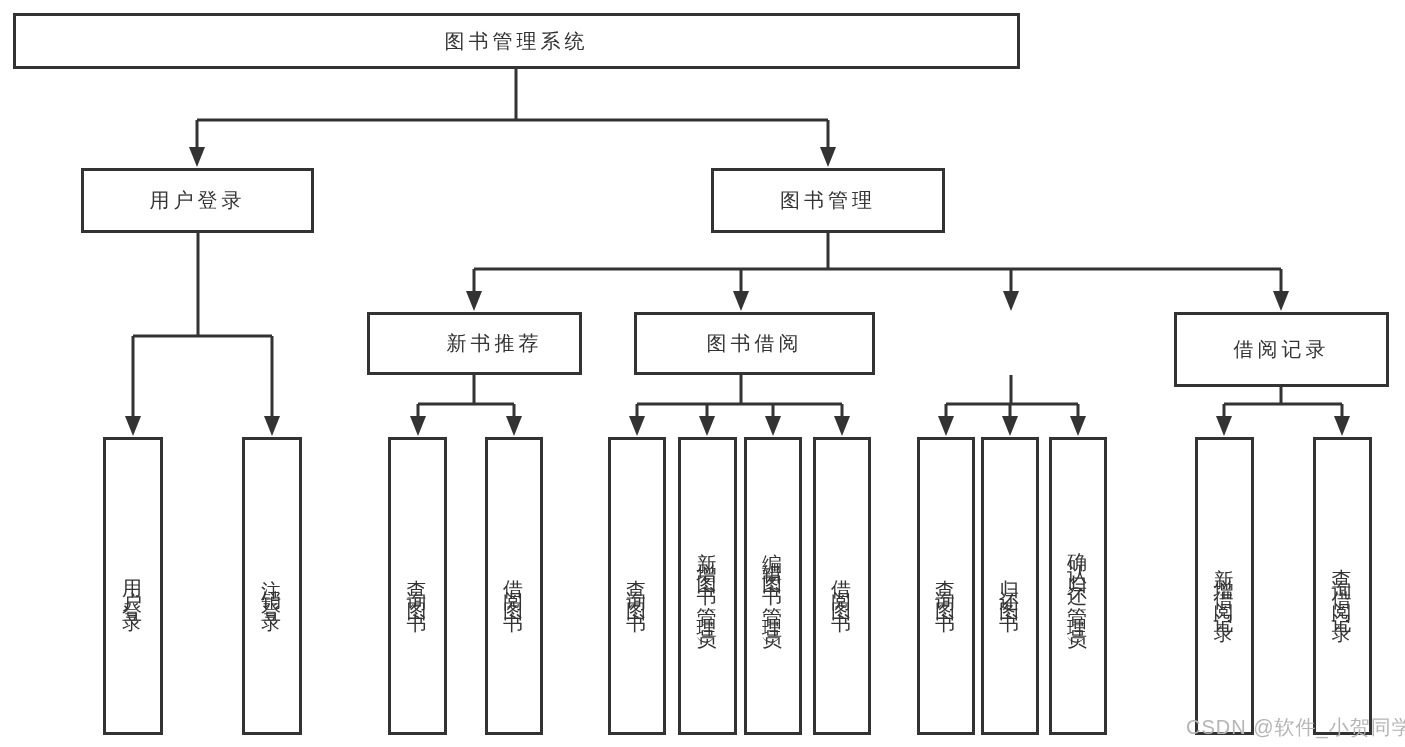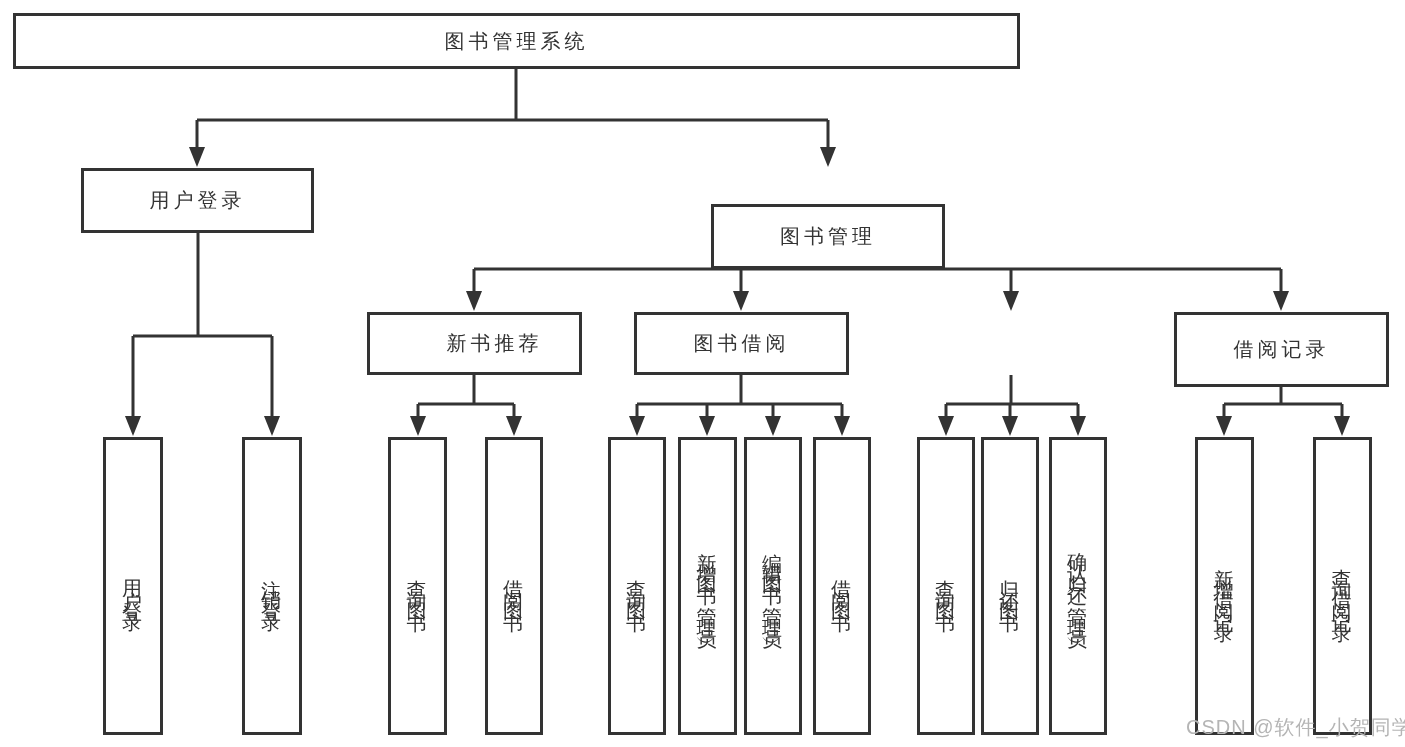--- a/index.html
+++ b/index.html
@@ -101,24 +101,24 @@
     <g>
       <path d="M1281 375 L1281 404 M1224 404 L1342 404 M1224 404 L1224 420 M1342 404 L1342 420"></path>
       <polygon points="1216,416 1232,416 1224,436"></polygon>
       <polygon points="1334,416 1350,416 1342,436"></polygon>
     </g>
   </svg>
 
   <div class="node" style="left:13px; top:13px; width:1007px; height:56px;">图书管理系统</div>
 
   <div class="node" style="left:81px; top:168px; width:233px; height:65px;">用户登录</div>
-  <div class="node" style="left:711px; top:168px; width:234px; height:65px;margin-top:36px;">图书管理</div>
+  <div class="node" style="left:711px; top:168px; width:234px; height:65px;">图书管理</div>
 
   <div class="node" style="left:367px; top:312px; width:215px; height:63px;padding-left:40px;">新书推荐</div>
-  <div class="node" style="left:634px; top:312px; width:215px; height:63px;">图书借阅</div>
+  <div class="node" style="left:634px; top:312px; width:241px; height:63px;">图书借阅</div>
   <div class="node" style="left:1174px; top:312px; width:215px; height:75px;">借阅记录</div>
 
   <div class="node vnode" style="left:103px; top:437px; width:60px; height:298px;">用户登录</div>
   <div class="node vnode" style="left:242px; top:437px; width:60px; height:298px;">注销登录</div>
 
   <div class="node vnode" style="left:388px; top:437px; width:59px; height:298px;">查询图书</div>
   <div class="node vnode" style="left:485px; top:437px; width:58px; height:298px;">借阅图书</div>
 
   <div class="node vnode" style="left:608px; top:437px; width:58px; height:298px;">查询图书</div>
   <div class="node vnode" style="left:678px; top:437px; width:59px; height:298px;">新增图书（管理员）</div>

